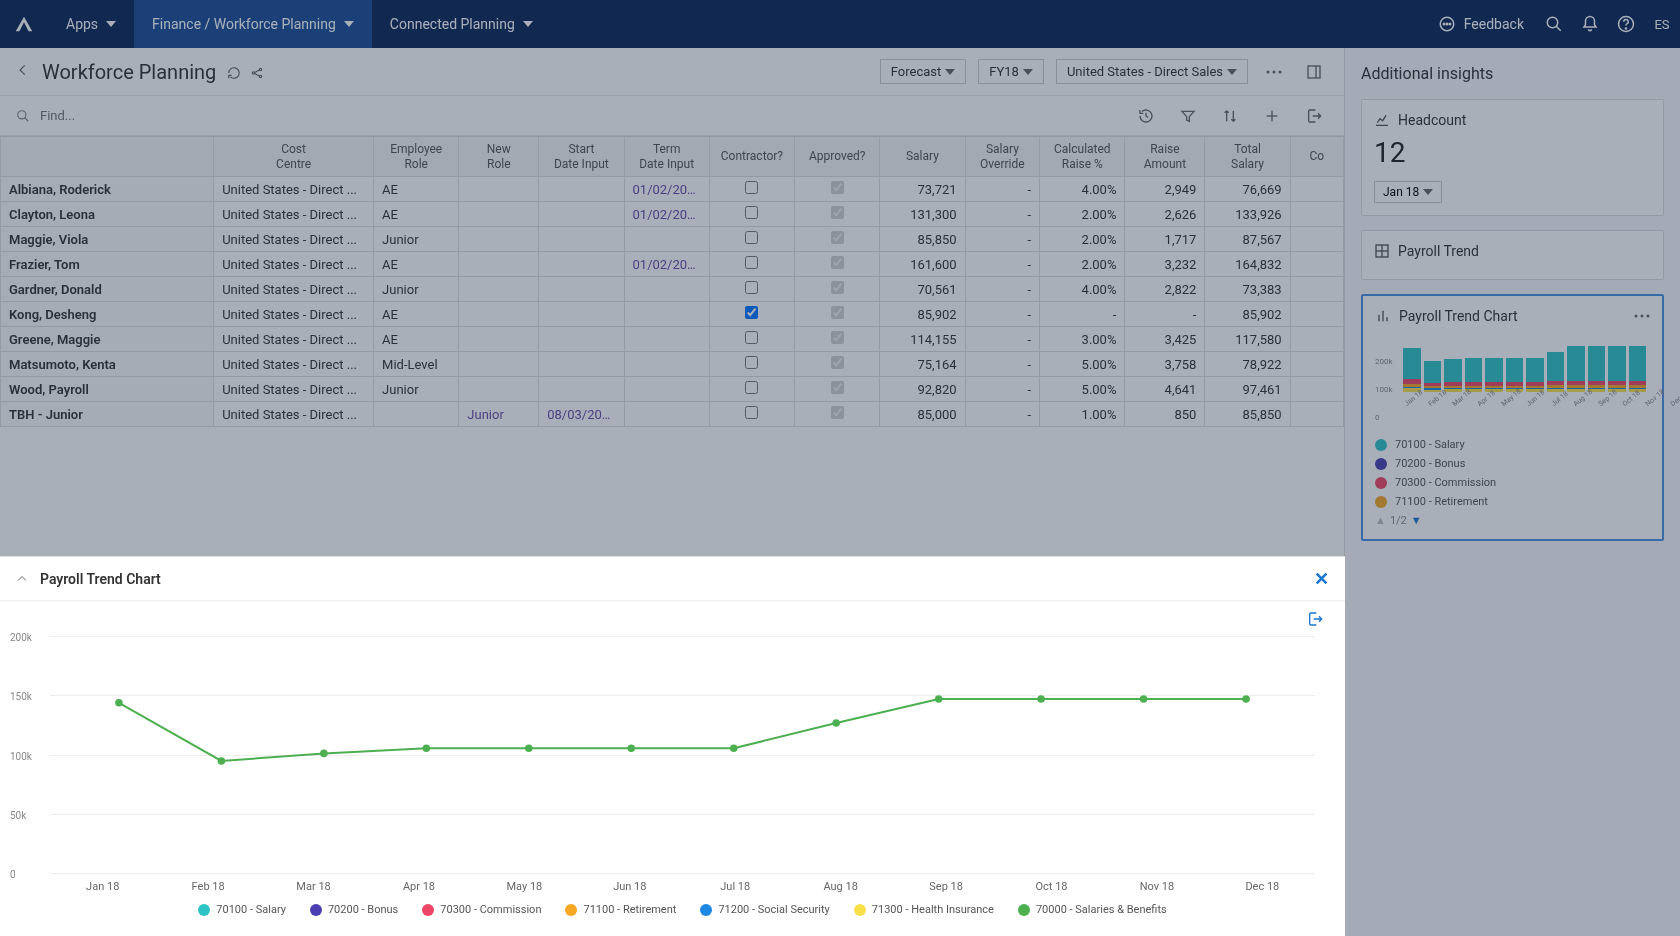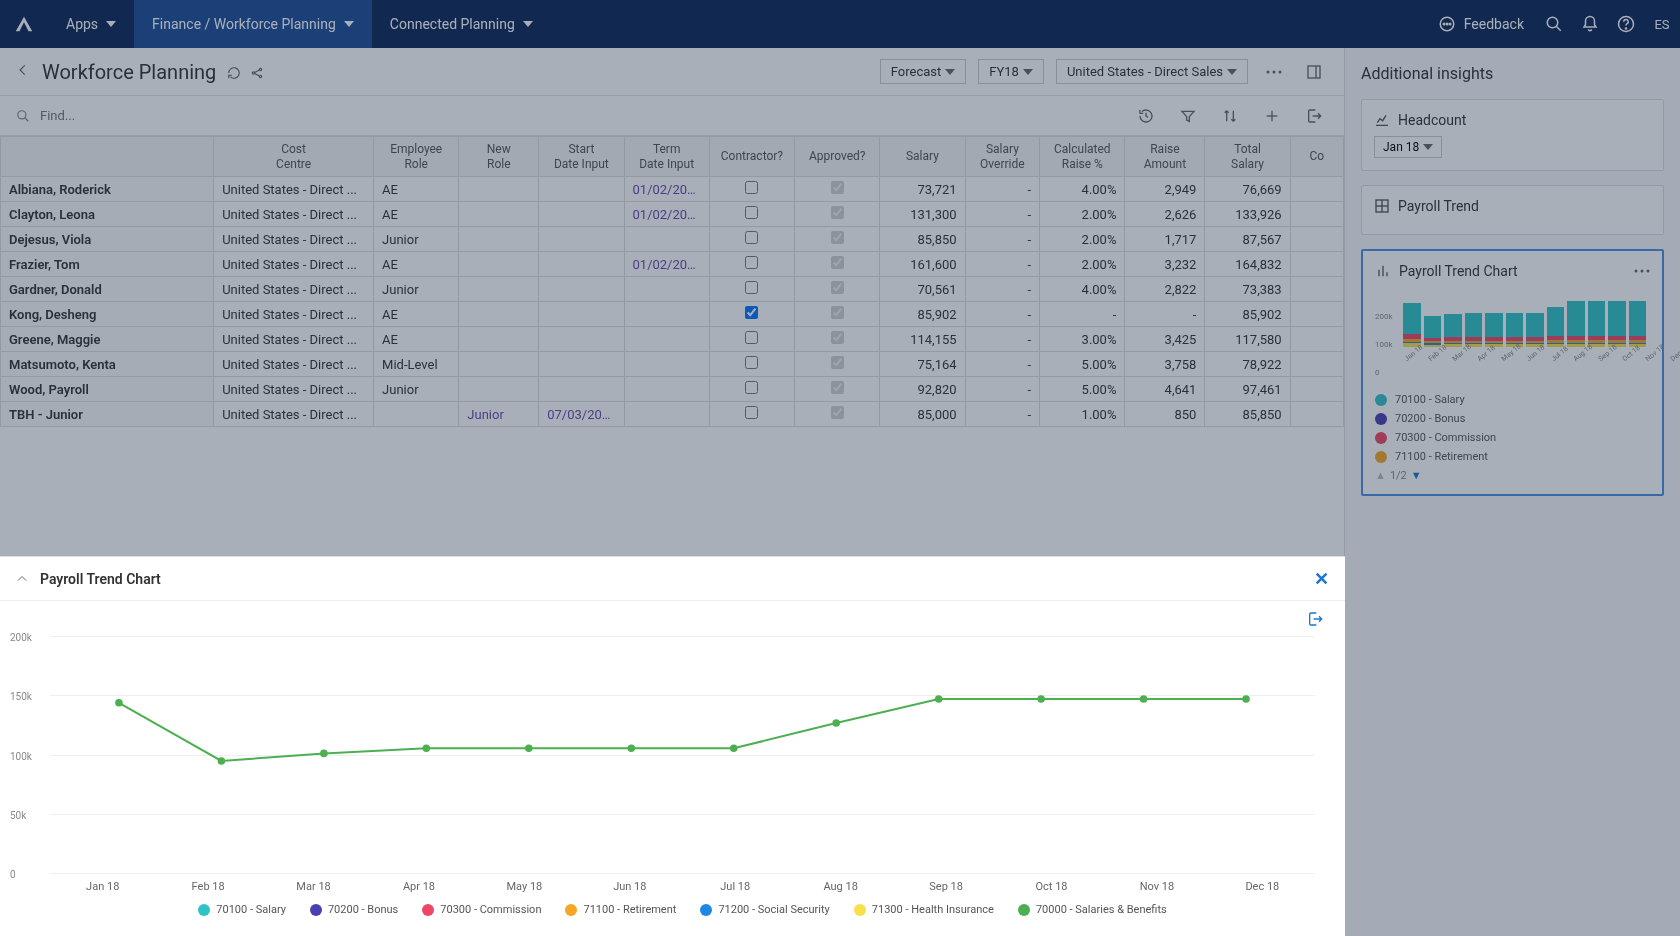--- a/index.html
+++ b/index.html
@@ -290,21 +290,21 @@
     <td class="center"><input type="checkbox" style=""></td>
     <td class="center"><input type="checkbox" checked="" disabled="" style=""></td>
     <td class="num">131,300</td>
     <td class="num">-</td>
     <td class="num">2.00%</td>
     <td class="num">2,626</td>
     <td class="num">133,926</td>
     <td></td>
   </tr>
             <tr>
-    <td class="rowhead">Dejesus, Viola</td>
+    <td class="rowhead">Maggie, Viola</td>
     <td>United States - Direct ...</td>
     <td>Junior</td>
     <td class="date"></td>
     <td class="date"></td>
     <td class="date"></td>
     <td class="center"><input type="checkbox" style=""></td>
     <td class="center"><input type="checkbox" checked="" disabled="" style=""></td>
     <td class="num">85,850</td>
     <td class="num">-</td>
     <td class="num">2.00%</td>
@@ -406,21 +406,21 @@
     <td class="num">5.00%</td>
     <td class="num">4,641</td>
     <td class="num">97,461</td>
     <td></td>
   </tr>
             <tr>
     <td class="rowhead">TBH - Junior</td>
     <td>United States - Direct ...</td>
     <td></td>
     <td class="date">Junior</td>
-    <td class="date">07/03/2018</td>
+    <td class="date">08/03/2018</td>
     <td class="date"></td>
     <td class="center"><input type="checkbox" style=""></td>
     <td class="center"><input type="checkbox" checked="" disabled="" style=""></td>
     <td class="num">85,000</td>
     <td class="num">-</td>
     <td class="num">1.00%</td>
     <td class="num">850</td>
     <td class="num">85,850</td>
     <td></td>
   </tr>
@@ -431,20 +431,21 @@
 
   <div class="right-pane">
     <h2>Additional insights</h2>
     <div class="card">
       <div class="card-head">
         <svg width="16" height="16" viewBox="0 0 24 24" fill="none" stroke="#555" stroke-width="2">
             <path d="M3 20h18M5 16l4-6 4 3 5-8"></path>
           </svg>
         <span>Headcount</span>
       </div>
+      <div class="big-num">12</div>
       <div class="mini-drop">
           <span>Jan 18</span>
           <svg class="caret" viewBox="0 0 10 6">
             <path d="M0 0 L5 6 L10 0 Z" fill="#666"></path>
           </svg>
         </div>
     </div>
     <div class="card">
       <div class="card-head">
         <svg width="16" height="16" viewBox="0 0 24 24" fill="none" stroke="#555" stroke-width="2">

